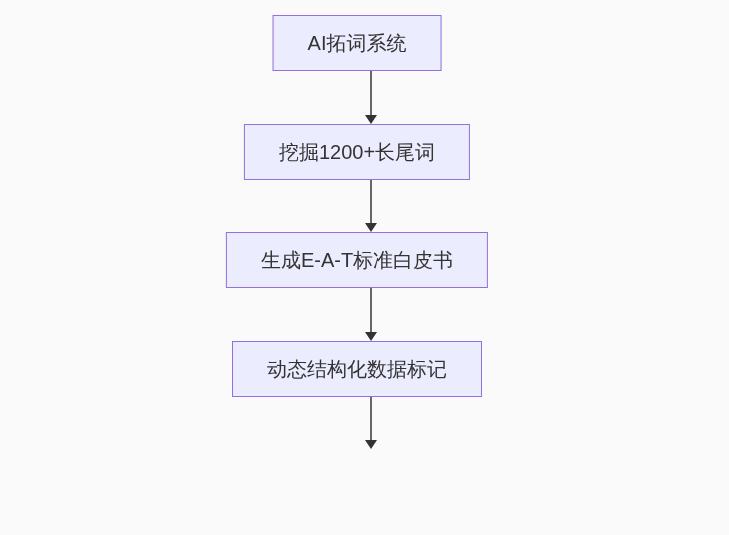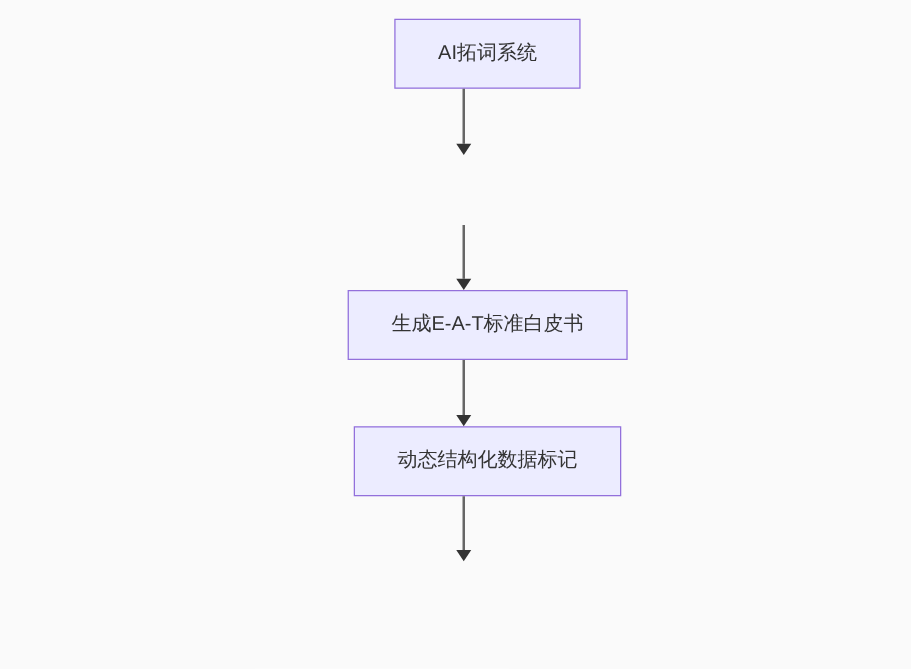--- a/index.html
+++ b/index.html
@@ -11,33 +11,33 @@
   }
   .canvas {
     position: relative;
     width: 729px;
     height: 535px;
     background: var(--bg, #fafafa);
     overflow: hidden;
   }
   .flow-node {
     position: absolute;
-    left: 390px;
+    left: 357px;
     transform: translateX(-50%);
     height: 56px;
     box-sizing: border-box;
     display: flex;
     align-items: center;
     justify-content: center;
     padding: 0 34px;
     white-space: nowrap;
     background: var(--node-fill, #ECECFF);
     border: 1.5px solid var(--node-border, #9370DB);
     color: var(--text-color, #333333);
-    font-size: 16px;
+    font-size: 20px;
     line-height: 1;
   }
   .flow-arrow {
     position: absolute;
     left: 371px;
     transform: translateX(-50%);
     width: 12px;
     display: flex;
     flex-direction: column;
     align-items: center;
@@ -55,20 +55,21 @@
     border-top: 9px solid var(--arrowhead-color, #333333);
   }
 </style>
 </head>
 <body>
 
 <div class="canvas">
 
   <div class="flow-node" style="top:15px">AI拓词系统</div>
 
+  <div class="flow-node" style="top:124px">挖掘1200+长尾词</div>
 
   <div class="flow-node" style="top:232px">生成E-A-T标准白皮书</div>
 
   <div class="flow-node" style="top:341px">动态结构化数据标记</div>
 
 
   <div class="flow-arrow" style="top:71px; height:53px">
     <div class="shaft"></div>
     <div class="head"></div>
   </div>

